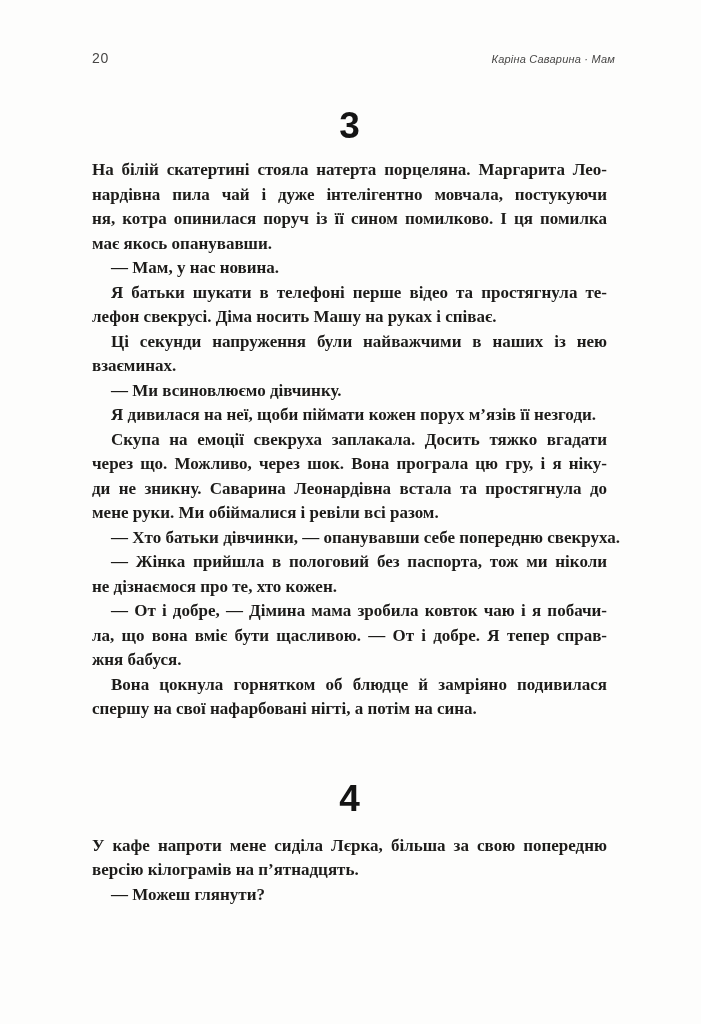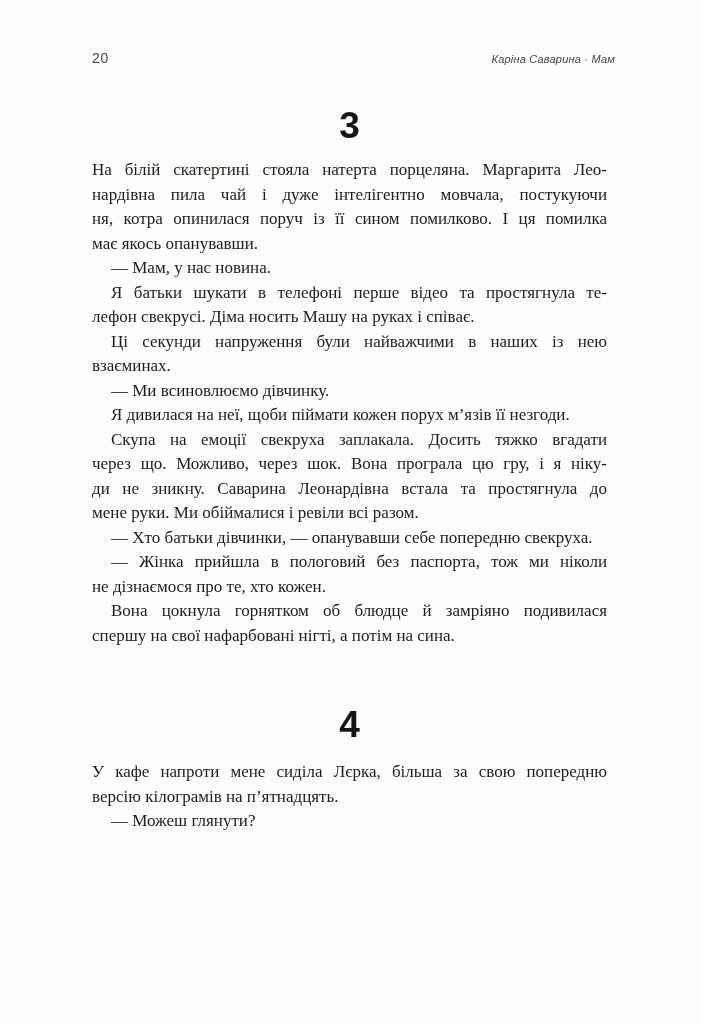--- a/index.html
+++ b/index.html
@@ -24,20 +24,21 @@
   .chapter-number{
     font-family:"Liberation Sans", sans-serif;
     font-weight:700;font-size:37px;line-height:40px;
     text-align:center;color:#141414;
   }
   .sec-0 .chapter-number{margin:8px 0 12px 0;}
   .sec-1 .chapter-number{margin:57px 0 15px 0;}
   .ln{
     font-size:17px;line-height:24.5px;
     text-align:justify;
+    font-weight:bold;
   }
   .ln.j{text-align-last:justify;}
   .ln.fin{text-align-last:left;white-space:nowrap;}
   .ln.ind{text-indent:19px;}
 </style>
 </head>
 <body>
 
 <div class="page">
 
@@ -79,20 +80,25 @@
           <div class="ln fin">мене руки. Ми обіймалися і ревіли всі разом.</div>
         </div>
         <div class="paragraph">
           <div class="ln fin ind">— Хто батьки дівчинки, — опанувавши себе попередню свекруха.</div>
         </div>
         <div class="paragraph">
           <div class="ln j ind">— Жінка прийшла в пологовий без паспорта, тож ми ніколи</div>
           <div class="ln fin">не дізнаємося про те, хто кожен.</div>
         </div>
         <div class="paragraph">
+          <div class="ln j ind">— От і добре, — Дімина мама зробила ковток чаю і я побачи-</div>
+          <div class="ln j">ла, що вона вміє бути щасливою. — От і добре. Я тепер справ-</div>
+          <div class="ln fin">жня бабуся.</div>
+        </div>
+        <div class="paragraph">
           <div class="ln j ind">Вона цокнула горнятком об блюдце й замріяно подивилася</div>
           <div class="ln fin">спершу на свої нафарбовані нігті, а потім на сина.</div>
         </div>
       </div>
       <div class="section sec-1">
         <div class="chapter-number">4</div>
         <div class="paragraph">
           <div class="ln j">У кафе напроти мене сиділа Лєрка, більша за свою попередню</div>
           <div class="ln fin">версію кілограмів на п’ятнадцять.</div>
         </div>

